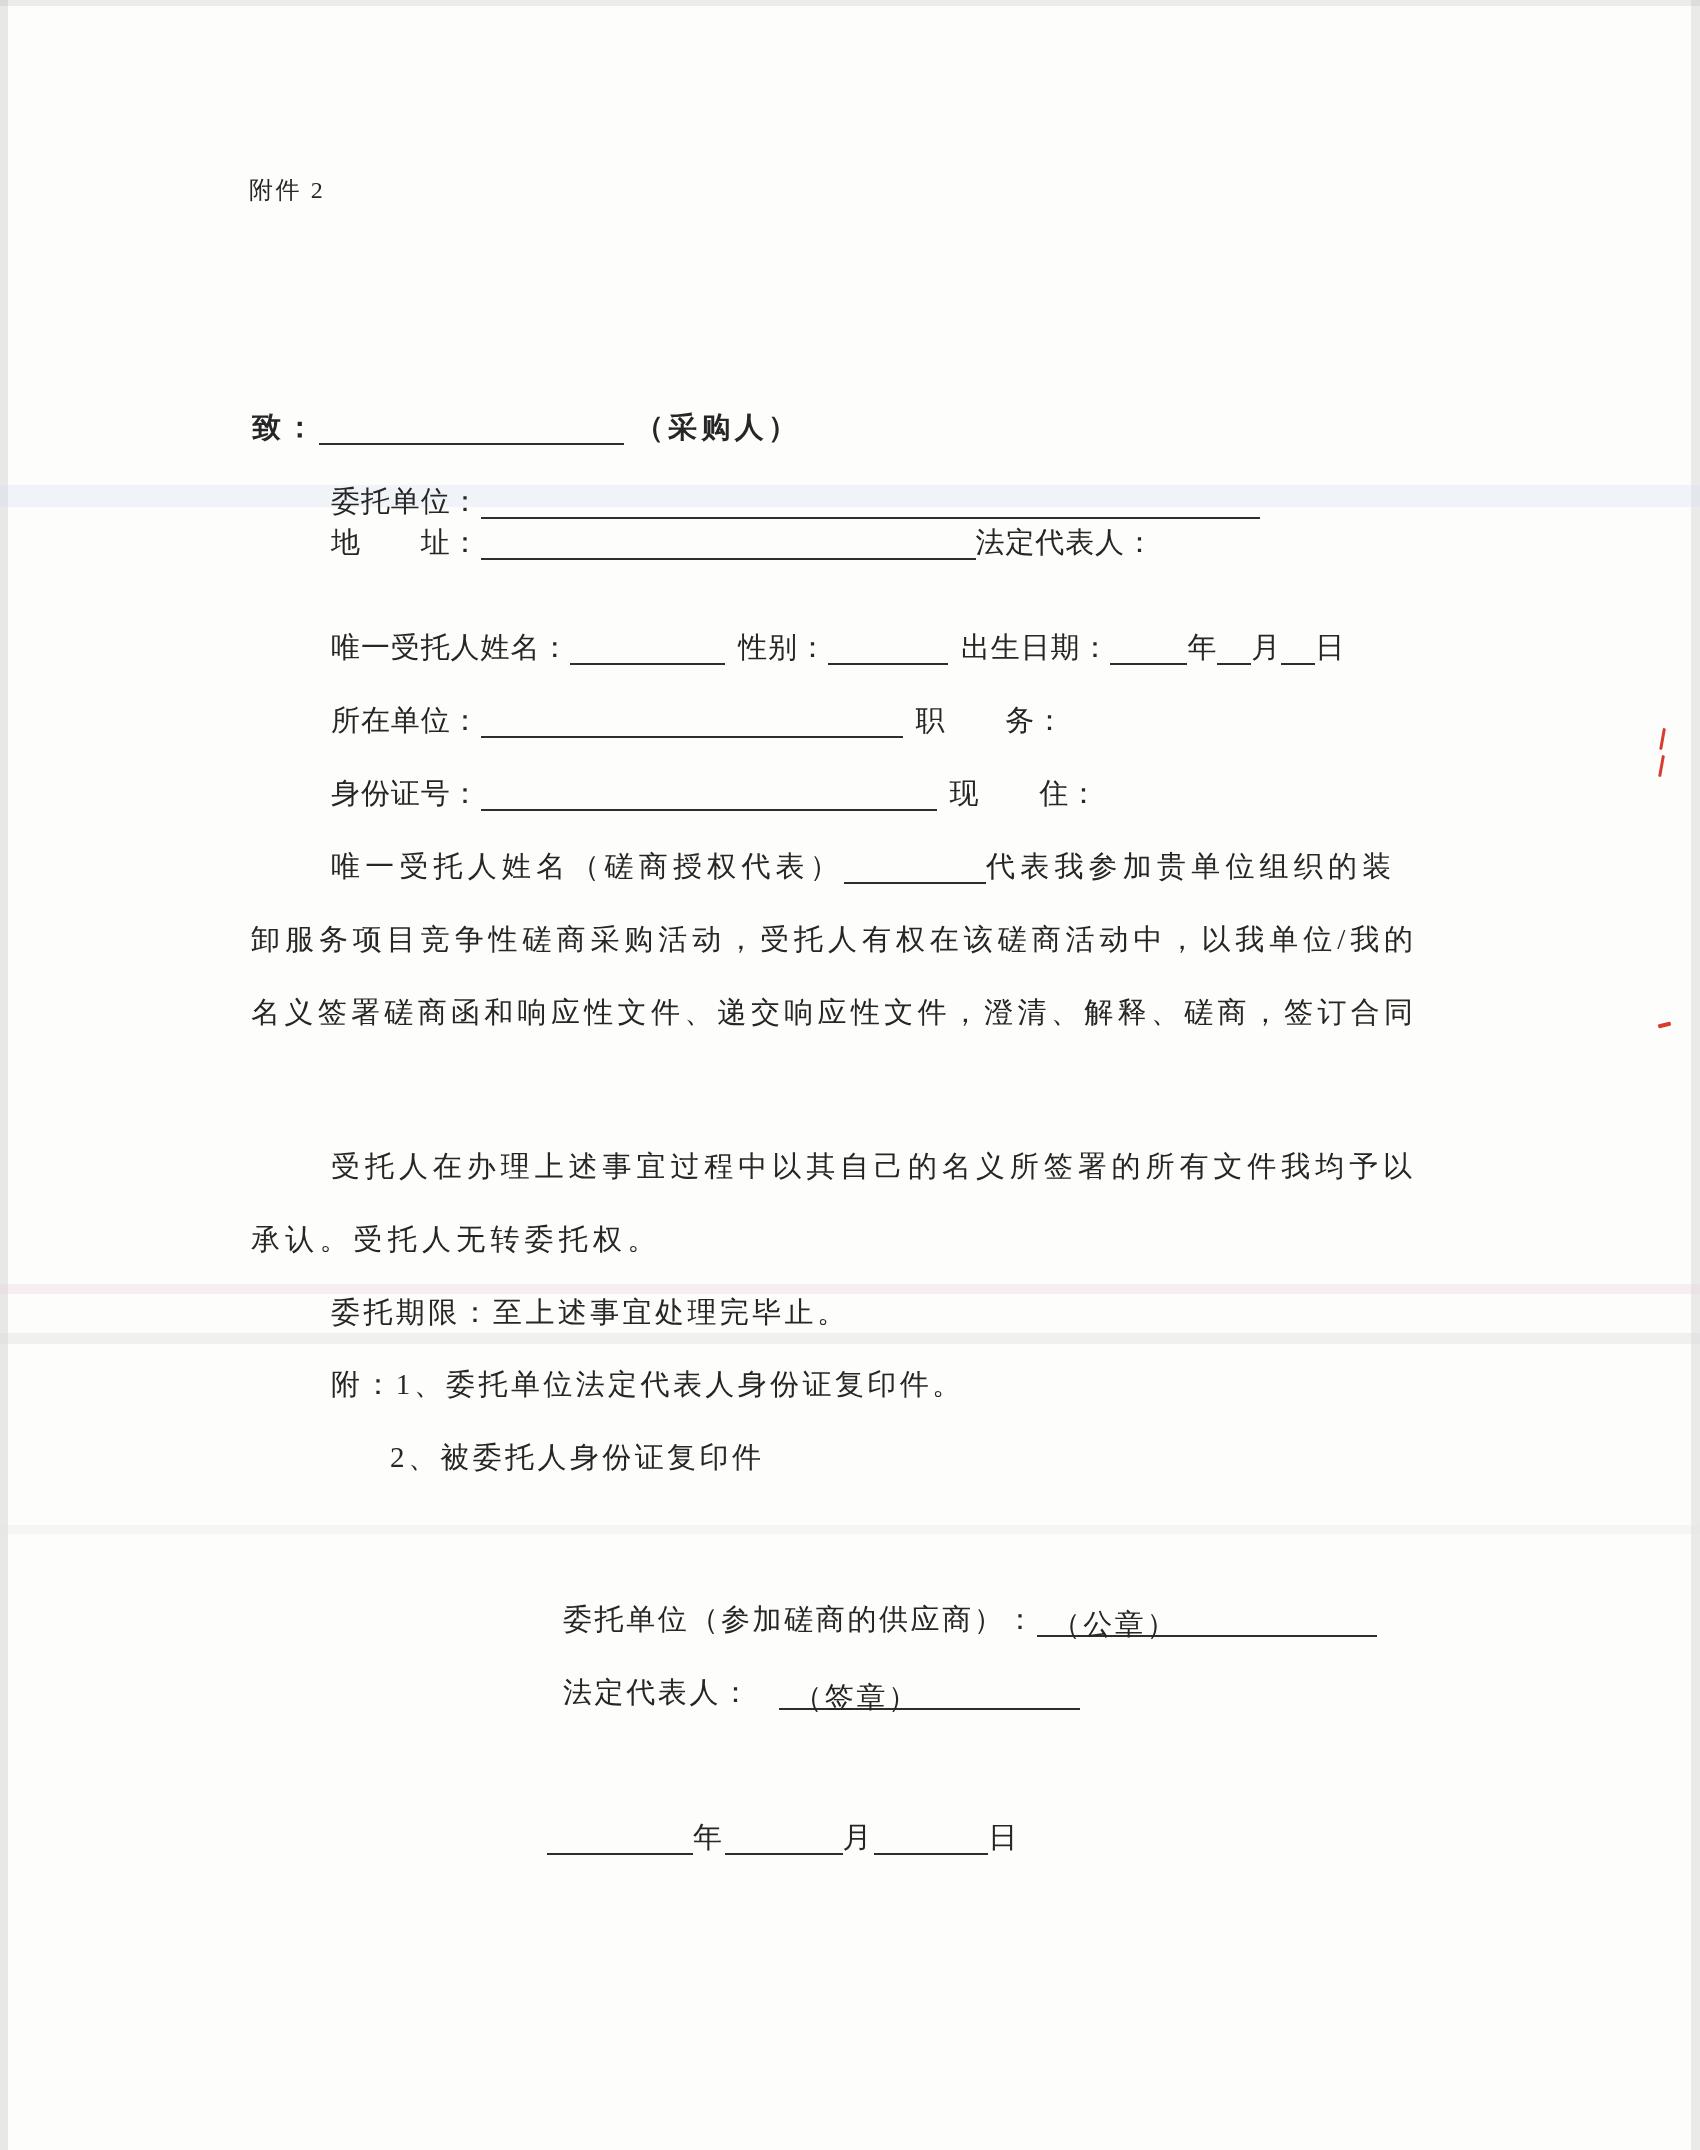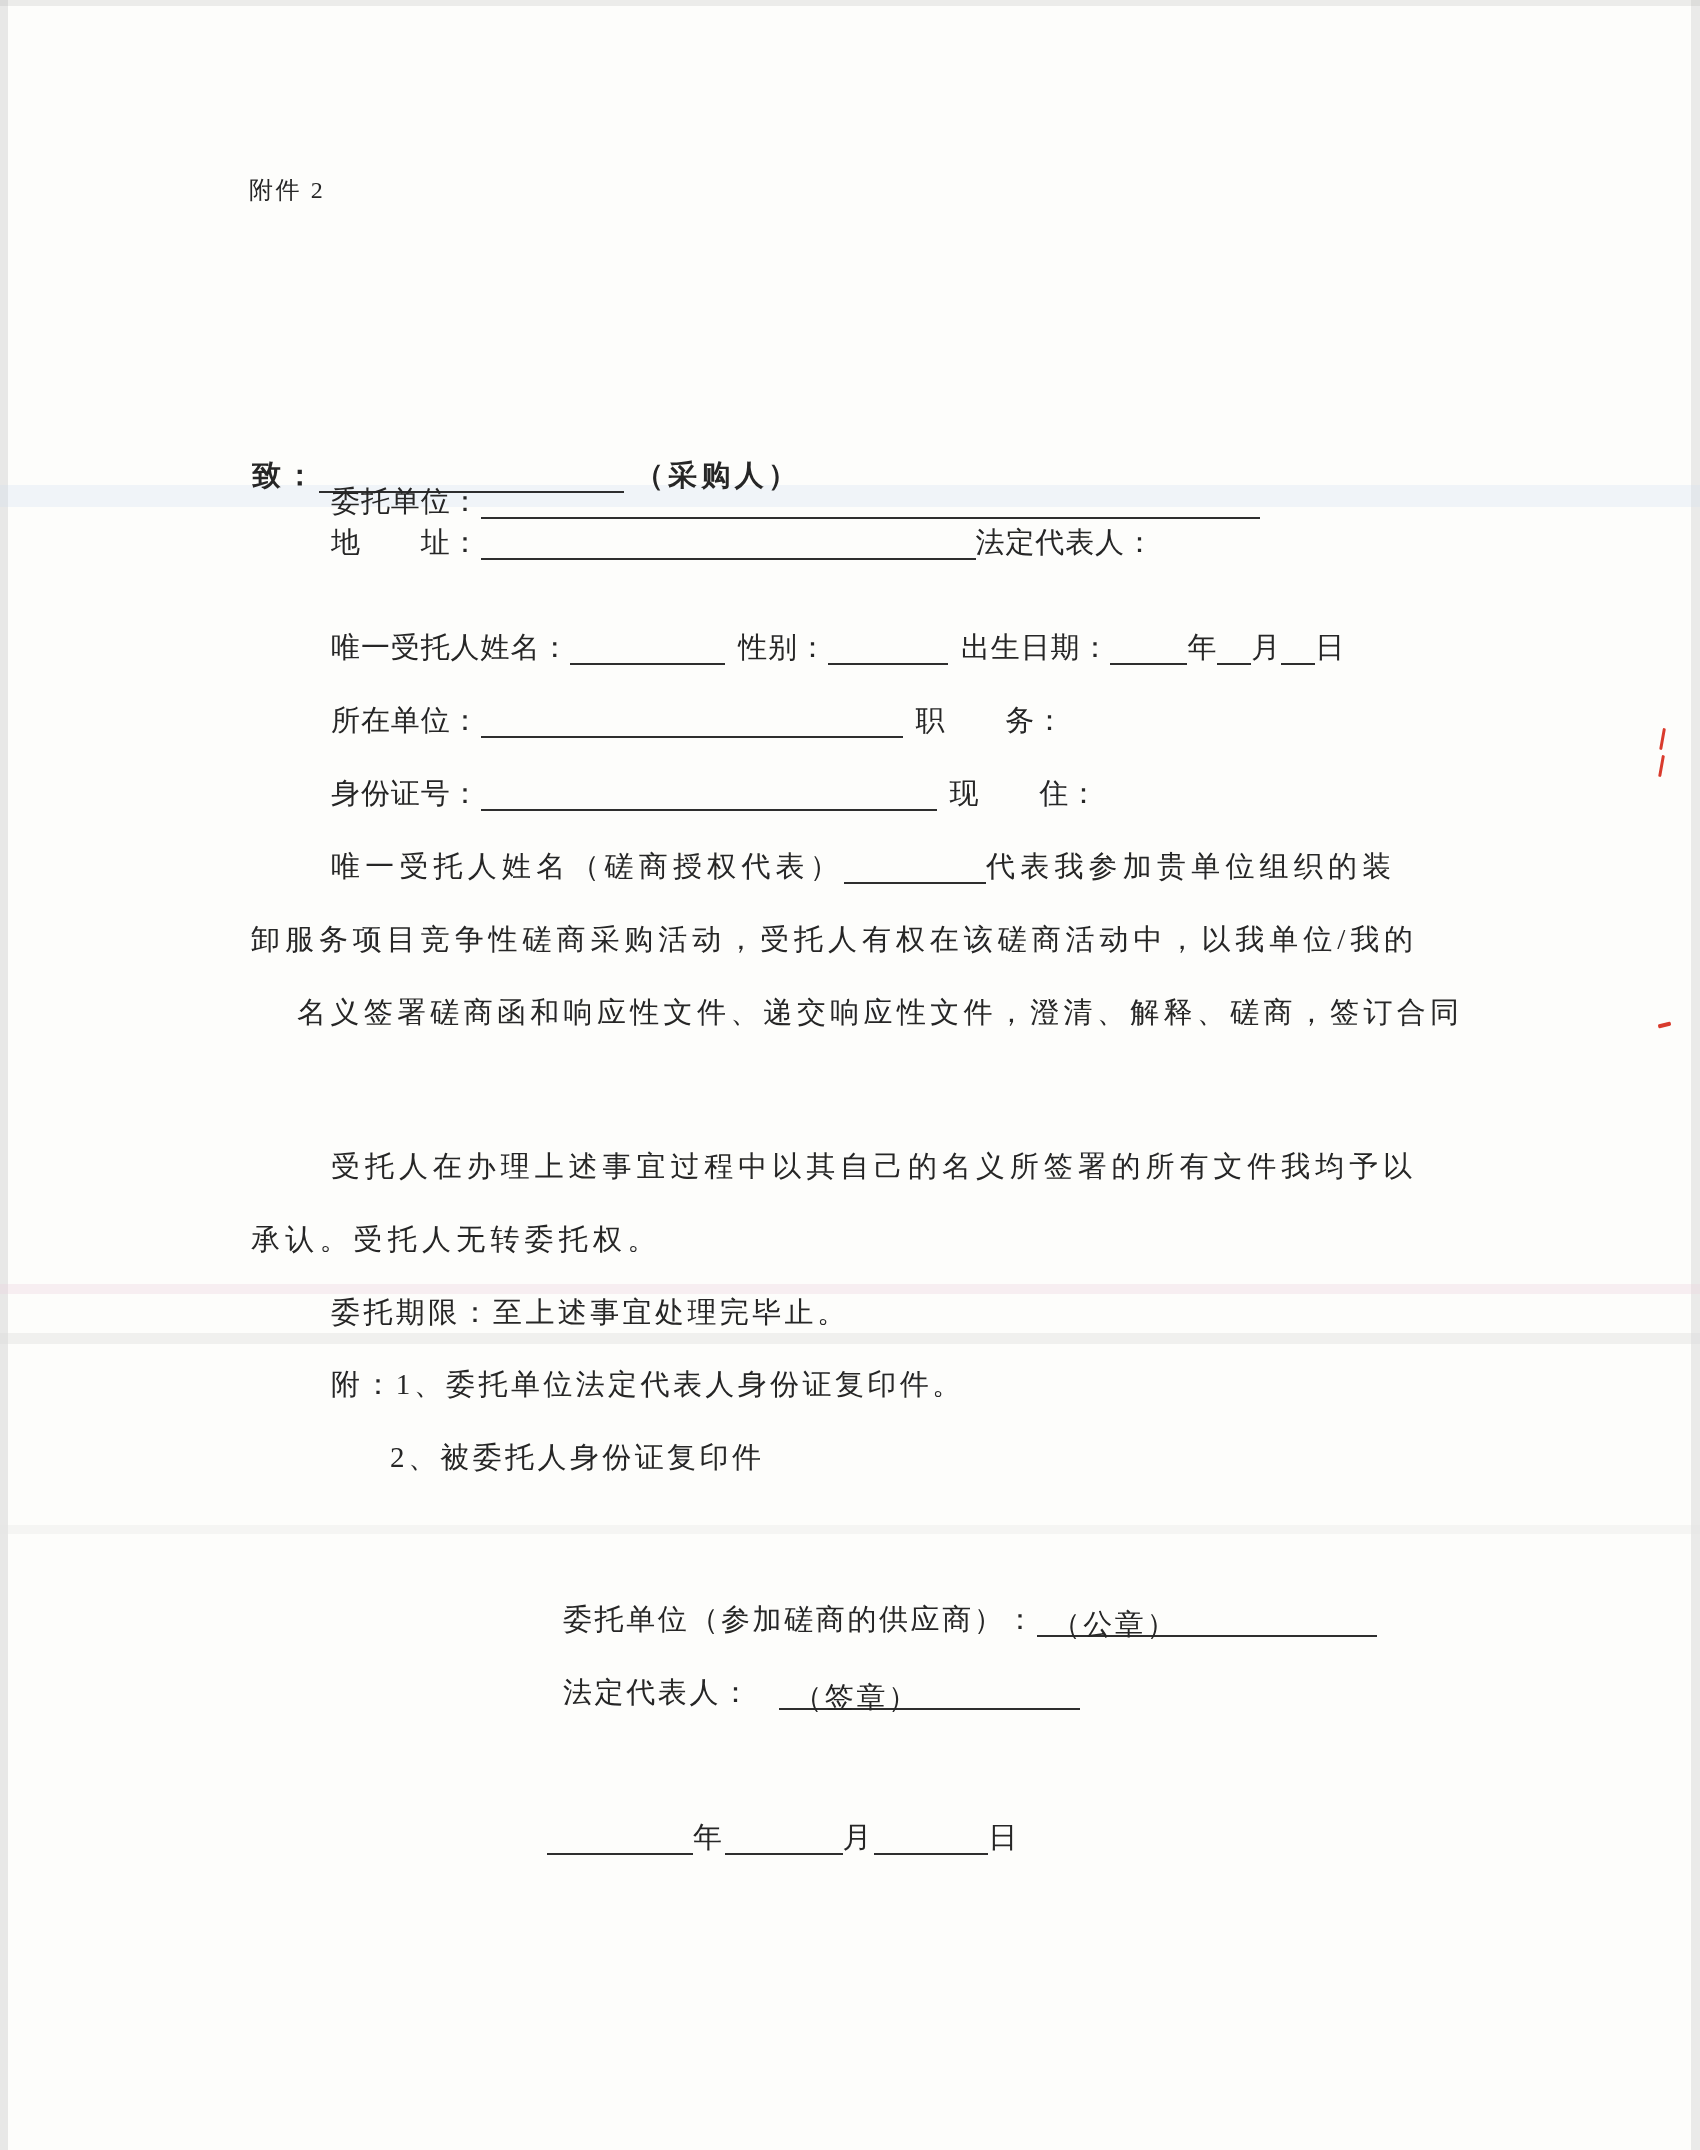--- a/index.html
+++ b/index.html
@@ -16,21 +16,21 @@
     font-size:29px;
     line-height:1.25;
     white-space:nowrap;
     letter-spacing:0.9px;
   }
   .jline{ 
     white-space:normal;
     text-align:justify;
     text-align-last:justify;
   }
-  .bold{font-weight:bold;margin-top:48px;}
+  .bold{font-weight:bold;}
   .blank{
     display:inline-block;
     border-bottom:2.2px solid #2e2e2e;
     height:1.02em;
     vertical-align:bottom;
   }
   .blank.filled{
     text-indent:14.6px;
     white-space:nowrap;
   }
@@ -87,21 +87,21 @@
   </div>
 
   <div class="line" style="top:775px;left:331px;">
     <span>身份证号：</span><span class="blank" style="width:456px;"></span><span class="gap" style="width:13px;"></span><span>现　　住：</span>
   </div>
 
   <div class="line" style="top:848px;left:331px;letter-spacing:5.2px;">
     <span>唯一受托人姓名（磋商授权代表）</span><span class="blank" style="width:142px;"></span><span>代表我参加贵单位组织的装</span>
   </div>
   <div class="line jline" style="top:921px;left:251px;width:1163px;">卸服务项目竞争性磋商采购活动，受托人有权在该磋商活动中，以我单位/我的</div>
-  <div class="line jline" style="top:994px;left:251px;width:1163px;margin-left:46px;">名义签署磋商函和响应性文件、递交响应性文件，澄清、解释、磋商，签订合同</div>
+  <div class="line jline" style="top:994px;left:251px;width:1163px;">名义签署磋商函和响应性文件、递交响应性文件，澄清、解释、磋商，签订合同</div>
 
   <div class="line jline" style="top:1148px;left:331px;width:1082px;">受托人在办理上述事宜过程中以其自己的名义所签署的所有文件我均予以</div>
   <div class="line" style="top:1221px;left:251px;letter-spacing:5.2px;">承认。受托人无转委托权。</div>
 
   <div class="line" style="top:1294px;left:331px;letter-spacing:3.4px;">委托期限：至上述事宜处理完毕止。</div>
 
   <div class="line" style="top:1366px;left:331px;letter-spacing:3.4px;">附：1、委托单位法定代表人身份证复印件。</div>
   <div class="line" style="top:1439px;left:390px;letter-spacing:3.4px;">2、被委托人身份证复印件</div>
 
   <div class="line" style="top:1601px;left:563px;letter-spacing:2.6px;">

